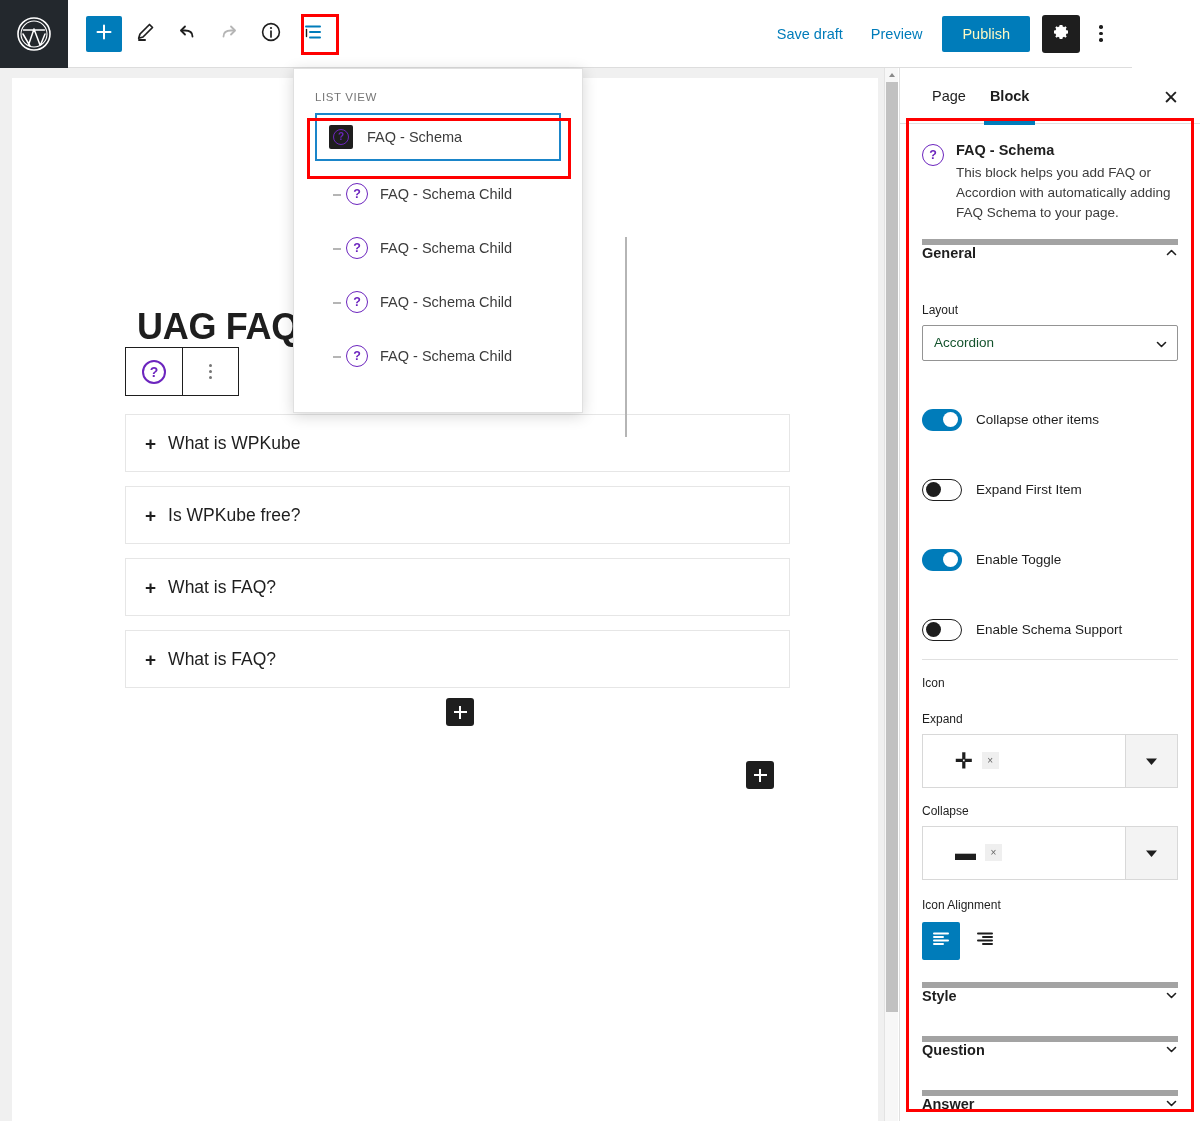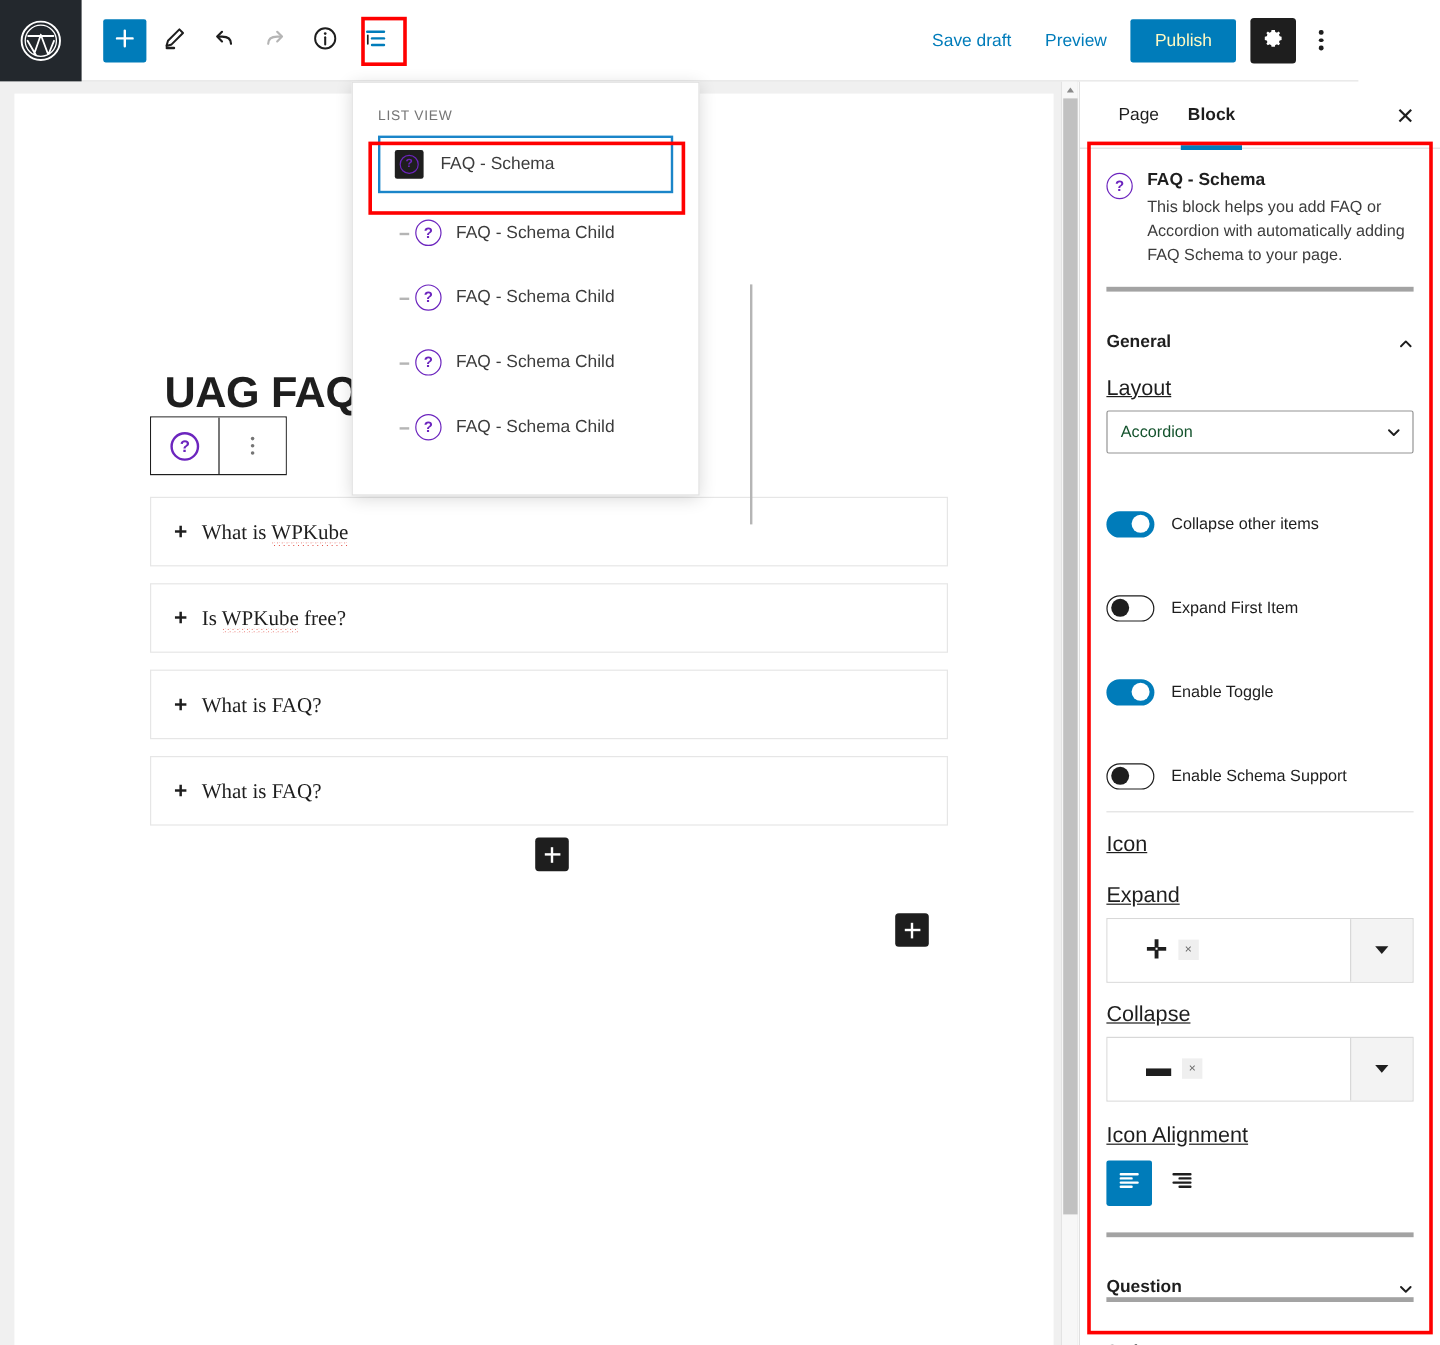--- a/index.html
+++ b/index.html
@@ -90,21 +90,21 @@
 
   
   .faq-list { position: absolute; left: 113px; top: 336px; width: 665px; }
   .faq-item {
     border: 1px solid #e6e6e6; background: #fff; height: 58px;
     display: flex; align-items: center; padding-left: 19px; margin-bottom: 14px;
   }
   .faq-plus {
     font-size: 19px; color: #1e1e1e; font-weight: 600; margin-right: 12px; line-height: 1;
   }
-  .faq-q { font-size: 17.5px; color: #1e1e1e; font-family: Liberation Serif, serif; }
+  .faq-q { font-size: 17.5px; color: #1e1e1e; }
   .spell { text-decoration: none; background-repeat: repeat-x; background-position: 0 100%;
     background-size: 4px 3px;
     background-image: linear-gradient(45deg, transparent 45%, #e03c31 45%, #e03c31 55%, transparent 55%);
     padding-bottom: 2px;
   }
 
   .add-block-btn {
     position: absolute; width: 28px; height: 28px; background: #1e1e1e;
     border: none; border-radius: 3px; color: #fff; cursor: pointer;
     display: flex; align-items: center; justify-content: center;
@@ -210,27 +210,27 @@
   .sb-blockinfo .q-circle-md {
     width: 22px; height: 22px; border: 1.8px solid #6c25be; border-radius: 50%;
     display: flex; align-items: center; justify-content: center;
     color: #6c25be; font-size: 12.5px; font-weight: bold; line-height: 1;
     flex: 0 0 22px; margin-top: 2px;
   }
   .sb-bi-title { font-size: 14.5px; font-weight: bold; color: #1e1e1e; margin-bottom: 5px; }
   .sb-bi-desc { font-size: 13.5px; color: #3c3c3c; line-height: 1.47; }
 
   .sb-section-head {
-    display: flex; align-items: flex-end; justify-content: space-between;
-    height: 54px; border-top: 4px solid #a3a3a3; cursor: pointer; gap: 12px;
+    display: flex; align-items: flex-start; justify-content: space-between;
+    height: 54px; border-top: 6px solid #a3a3a3; cursor: pointer; gap: 12px;
   }
   .sb-section-head .t { font-size: 14.5px; font-weight: bold; color: #1e1e1e; }
   .chev { width: 13px; height: 13px; display: block; }
 
-  .ctl-label { font-size: 18px; color: #1e1e1e; margin: 20px 0 8px 0; text-decoration: underline; }
+  .ctl-label { font-size: 12px; color: #1e1e1e; margin: 10px 0 8px 0; }
   .sel-wrap { position: relative; margin-bottom: 18px; }
   .sel-box {
     width: 100%; height: 36px; border: 1px solid #949494; border-radius: 2px;
     background: #fff; font-size: 13.5px; color: #14532d; padding: 0 30px 0 11px;
     display: flex; align-items: center; cursor: pointer;
   }
   .sel-chev { position: absolute; right: 10px; top: 12px; pointer-events: none; }
 
   .toggle-row { display: flex; align-items: center; gap: 14px; margin-bottom: 18px; margin-top: 48px; }
   .toggle {
@@ -562,29 +562,29 @@
         <button class="align-btn">
           <span>
             <svg width="20" height="20" viewBox="0 0 20 20">
               <path d="M3 4.5h14M8 8h9M3 11.5h14M8 15h9" stroke="#1e1e1e" stroke-width="2" stroke-linecap="round"></path>
             </svg>
           </span>
         </button>
       </div>
 
       <div class="sb-section-head">
-        <span class="t">Question</span>
+        <span class="t">Style</span>
         <span class="chev">
           <svg width="13" height="13" viewBox="0 0 13 13">
               <path d="M2.5 4.5l4 4 4-4" fill="none" stroke="#1e1e1e" stroke-width="1.6" stroke-linecap="round" stroke-linejoin="round"></path>
             </svg>
         </span>
       </div>
       <div class="sb-section-head">
-        <span class="t">Style</span>
+        <span class="t">Question</span>
         <span class="chev">
           <svg width="13" height="13" viewBox="0 0 13 13">
               <path d="M2.5 4.5l4 4 4-4" fill="none" stroke="#1e1e1e" stroke-width="1.6" stroke-linecap="round" stroke-linejoin="round"></path>
             </svg>
         </span>
       </div>
       <div class="sb-section-head">
         <span class="t">Answer</span>
         <span class="chev">
           <svg width="13" height="13" viewBox="0 0 13 13">

